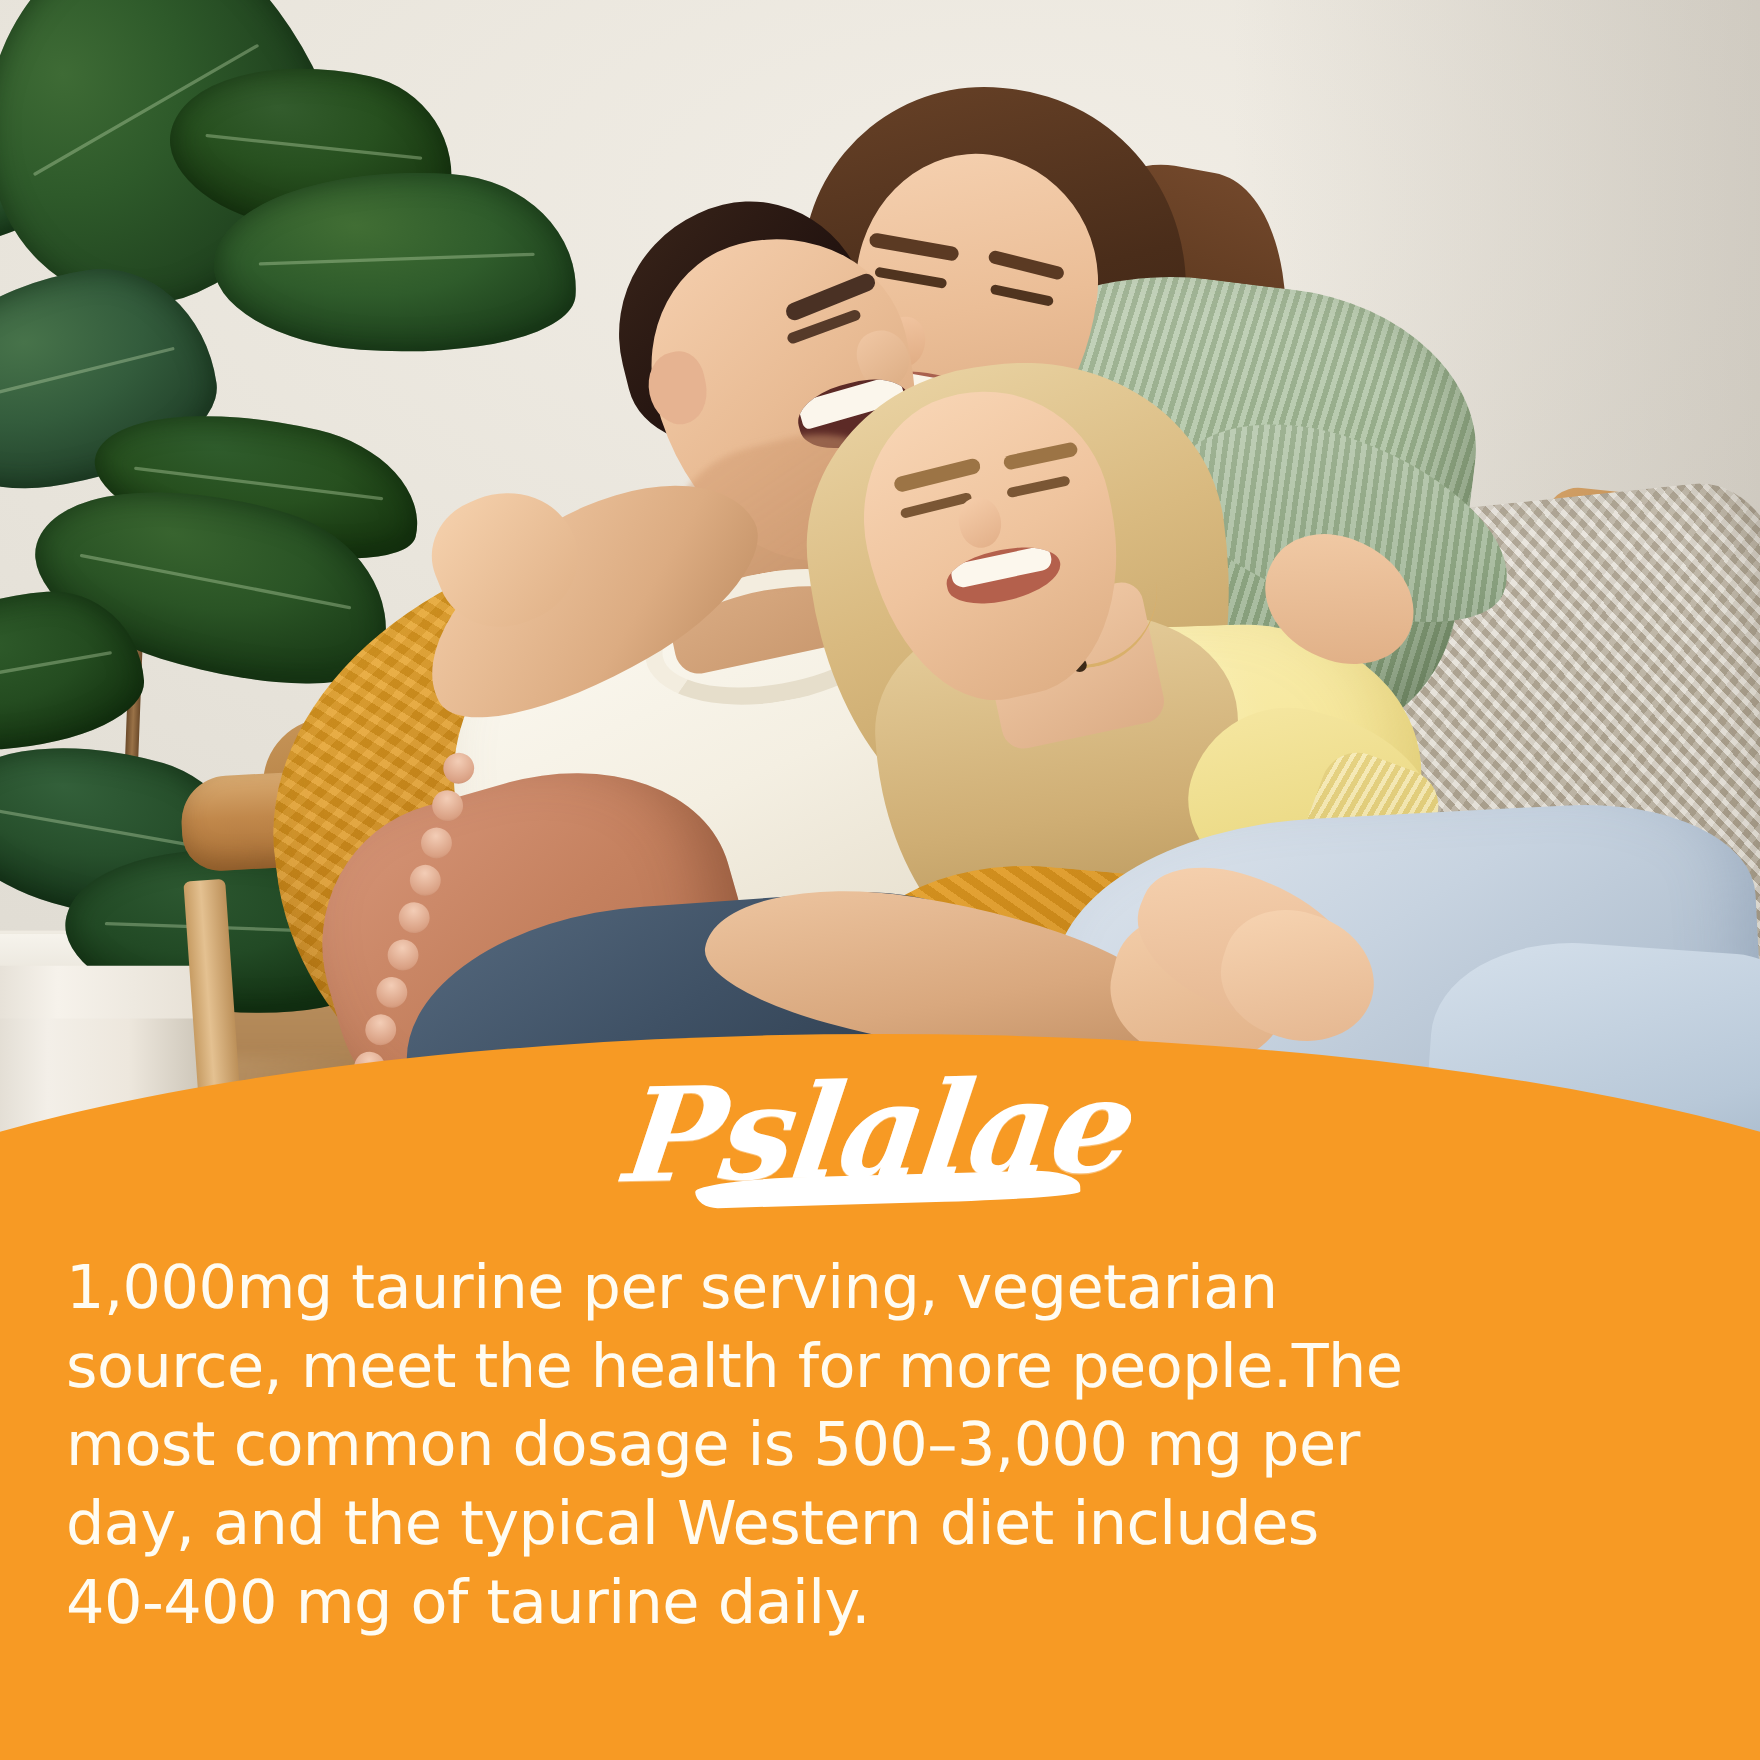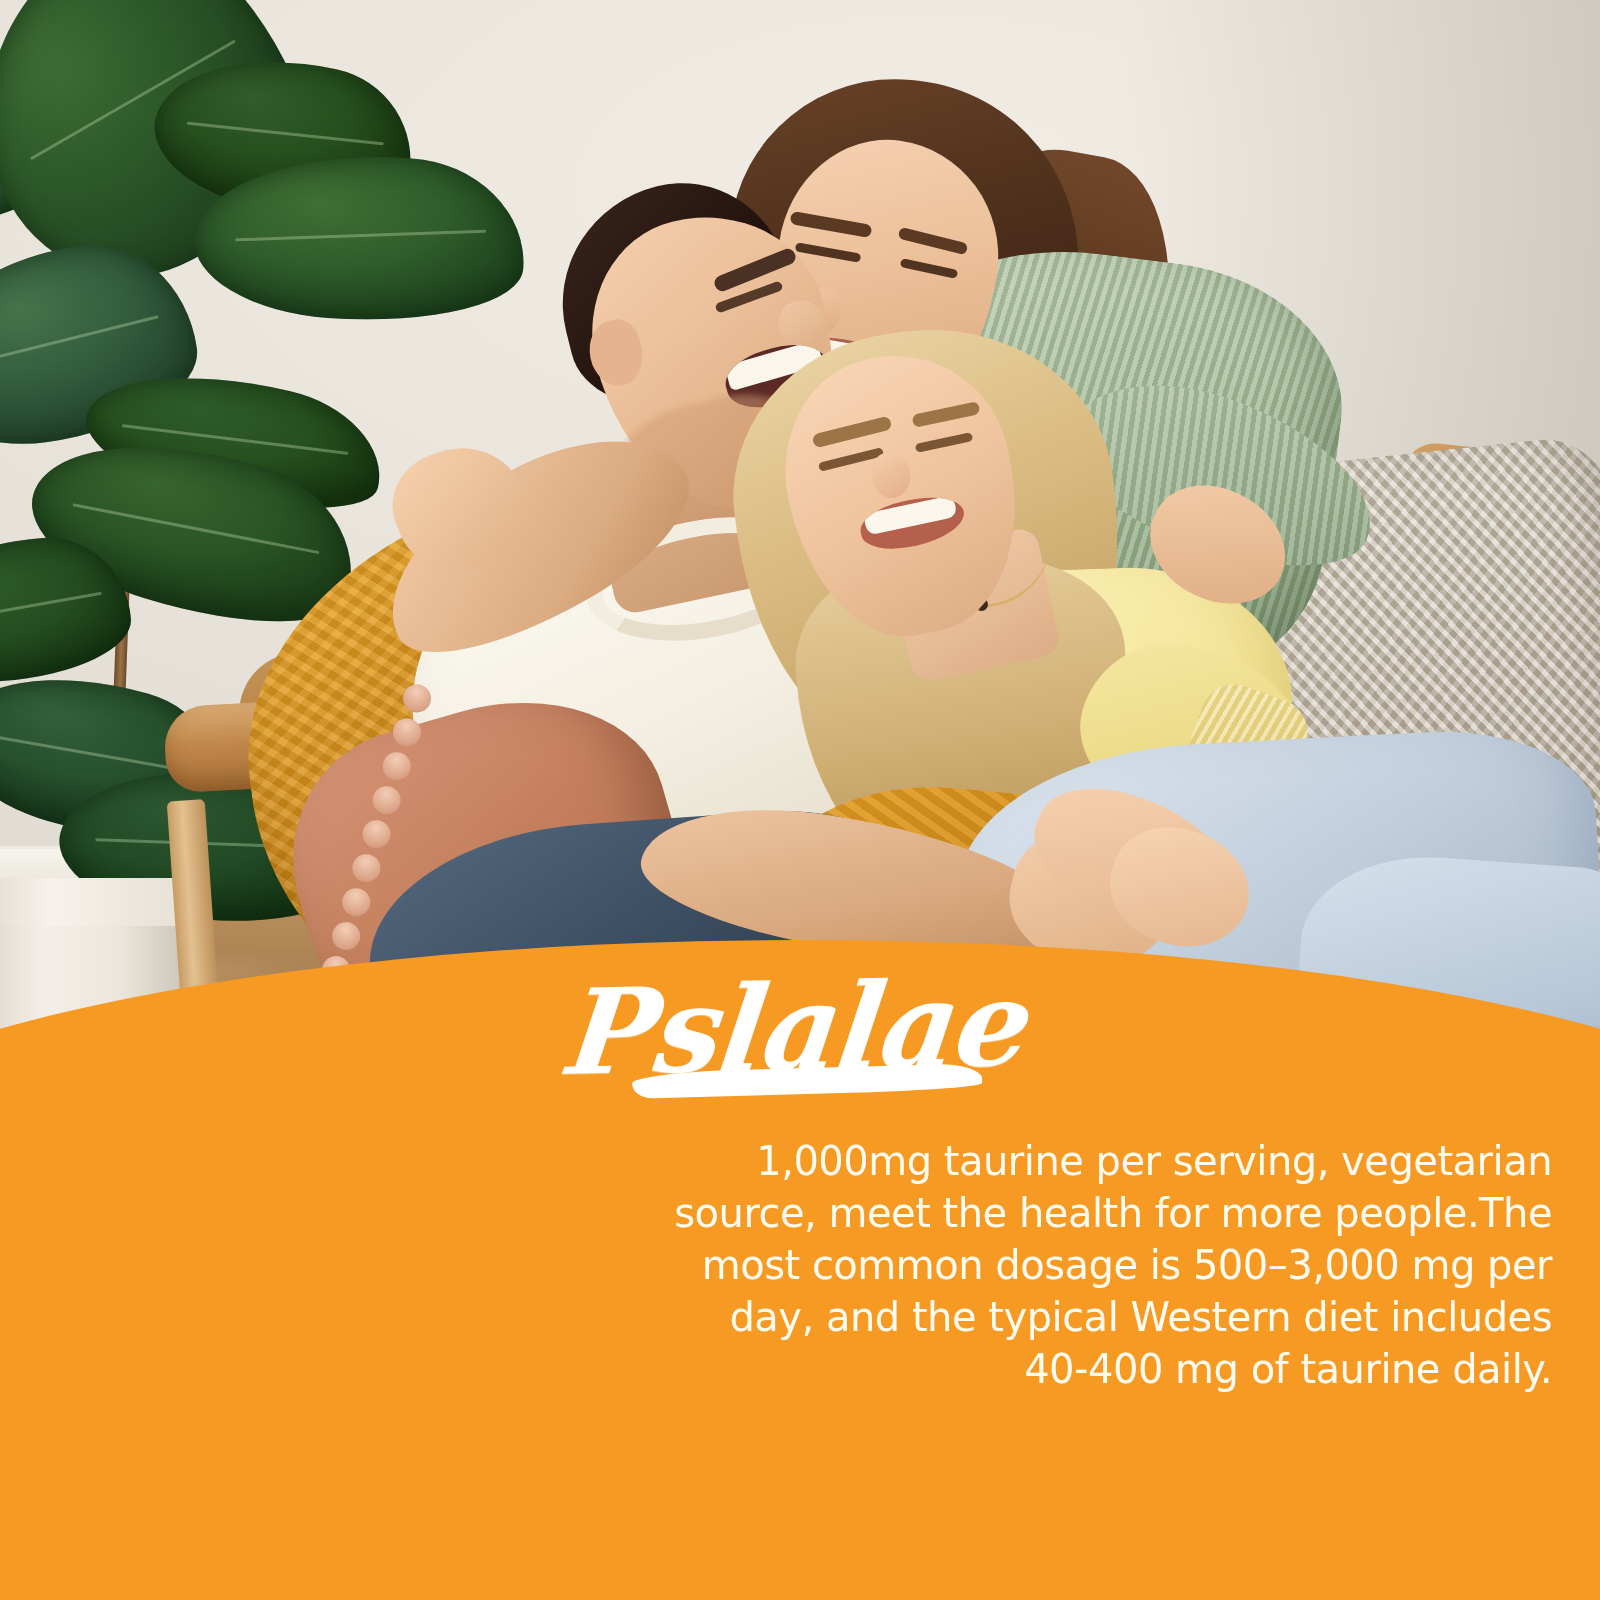--- a/index.html
+++ b/index.html
@@ -472,26 +472,26 @@
   }
   .brand-swoosh{
     position:absolute;left:50%;top:128px;
     width:350px;height:26px;margin-left:-168px;
     background:#FFFFFF;
     border-radius:50% 22% 60% 10% / 70% 100% 40% 100%;
     transform:rotate(-1.6deg);
   }
 
   .blurb{
-    position:absolute;left:60px;right:48px;top:195px;
-    text-align:right;
+    position:absolute;left:60px;right:64px;top:195px;
+    text-align:left;
     color:#FFFCF2;
     font-family:"DejaVu Sans",sans-serif;
     font-weight:400;
-    font-size:40px;
+    font-size:55px;
     line-height:1.30;
     letter-spacing:-0.5px;
     white-space:pre-line;
   }
 </style>
 </head>
 <body>
 
 <div class="poster">
 

